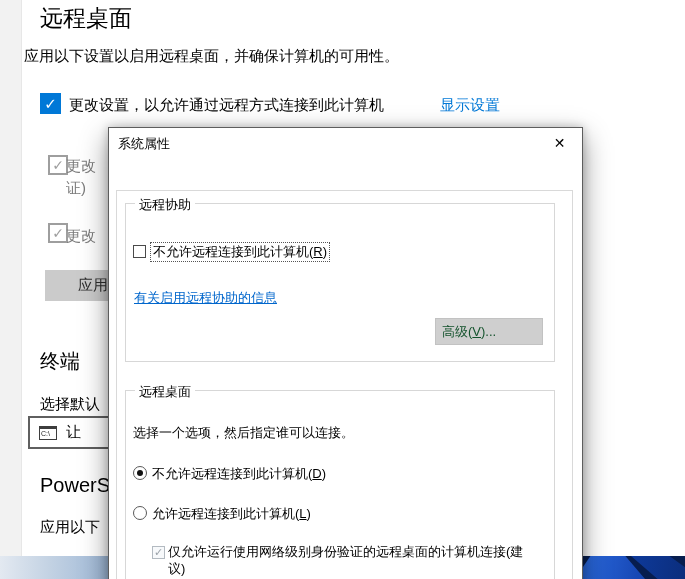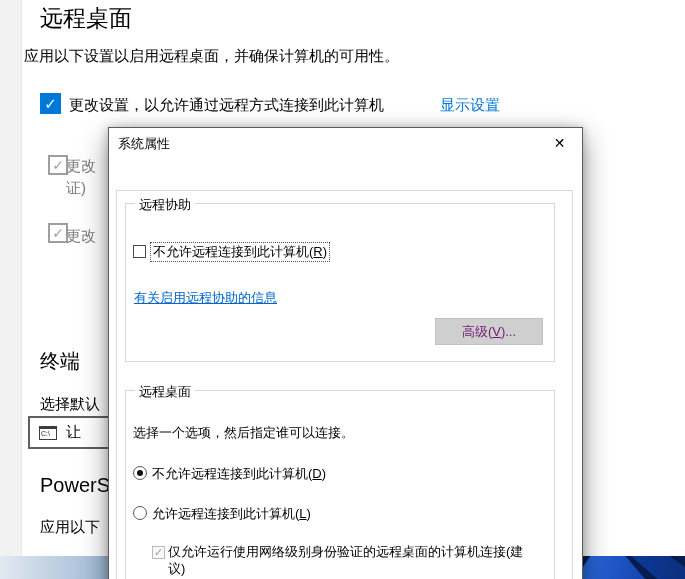--- a/index.html
+++ b/index.html
@@ -61,21 +61,21 @@
   .tab.active{padding:6px 13px 5px;position:relative;z-index:3;margin-bottom:-2px;border-bottom:2px solid #fff;}
   .tabpage{left:7px;top:62px;width:457px;height:400px;box-sizing:border-box;border:1px solid #d9d9d9;background:#fff;}
   .group{box-sizing:border-box;border:1px solid #d7d7d7;background:#fff;}
   .group-ra{left:16px;top:75px;width:430px;height:159px;}
   .group-rd{left:16px;top:262px;width:430px;height:290px;}
   .group-label{position:absolute;top:-8px;left:9px;background:#fff;padding:0 4px;font-size:13px;}
   .dlg-cb{left:24px;top:117px;width:13px;height:13px;box-sizing:border-box;border:1px solid #4a4a4a;background:#fff;cursor:pointer;}
   .dlg-cb-label{left:42px;top:115px;font-size:13px;outline:1px dotted #555;padding:0 2px;cursor:default;}
   .dlg-link{left:25px;top:161px;font-size:13px;color:#0066cc;text-decoration:underline;cursor:pointer;}
   .adv-btn{left:326px;top:190px;width:108px;height:27px;background:#cfcfcf;border:1px solid #c2c2c2;
-    color:#701a75;font-size:13px;display:flex;align-items:center;justify-content:center;font-family:inherit;}
+    color:#14532d;font-size:13px;display:flex;align-items:center;font-family:inherit;}
   .instruction{left:24px;top:296px;font-size:13px;}
   .radio{width:14px;height:14px;box-sizing:border-box;border:1px solid #595959;border-radius:50%;
     background:#fff;display:flex;align-items:center;justify-content:center;cursor:pointer;}
   .radio .dot{width:6px;height:6px;border-radius:50%;background:#111;}
   .radio-1{left:24px;top:338px;}
   .radio-2{left:24px;top:378px;}
   .radio-label-1{left:43px;top:337px;font-size:13px;cursor:pointer;}
   .radio-label-2{left:43px;top:377px;font-size:13px;cursor:pointer;}
   .cb-nla{left:43px;top:418px;width:13px;height:13px;box-sizing:border-box;border:1px solid #b3bac1;
     background:#f7f9fb;color:#9aa1a8;font-size:11px;font-weight:bold;display:flex;align-items:center;justify-content:center;}
@@ -107,20 +107,21 @@
   <div class="abs cb cb-gray cb-g1">
     <span>✓</span>
   </div>
   <div class="abs gray-label lab-g1"><span>更改</span><br><span>证)</span></div>
 
   <div class="abs cb cb-gray cb-g2">
     <span>✓</span>
   </div>
   <div class="abs gray-label lab-g2"><span>更改</span></div>
 
+  <button class="abs apply-btn">应用</button>
 
   <div class="abs terminal-h">终端</div>
   <div class="abs terminal-desc">选择默认</div>
   <div class="abs combobox">
     <span class="cmd-icon">C:\</span>
     <span class="combobox-text">让</span>
   </div>
 
   <div class="abs ps-h">PowerS</div>
   <div class="abs ps-desc">应用以下</div>

